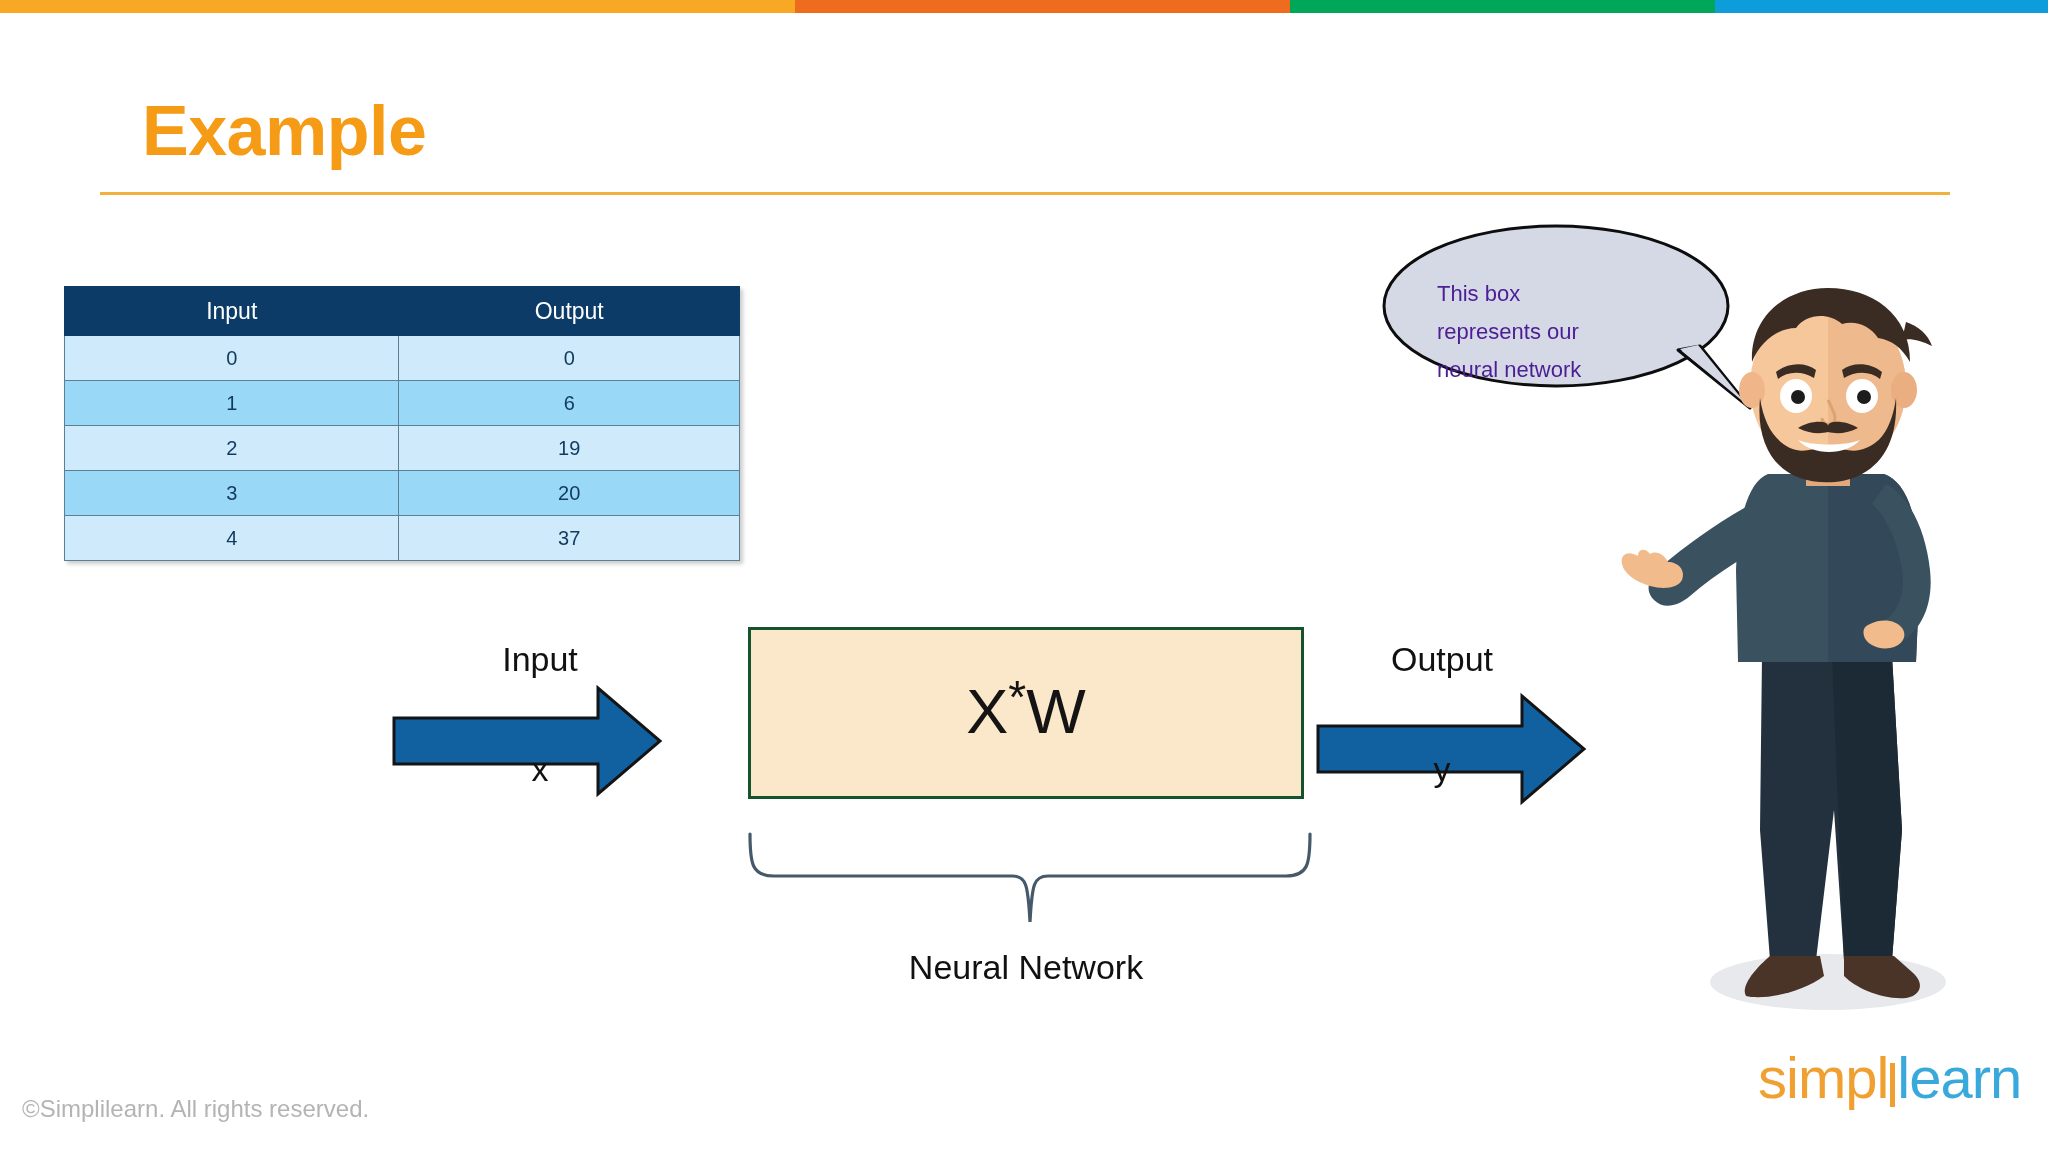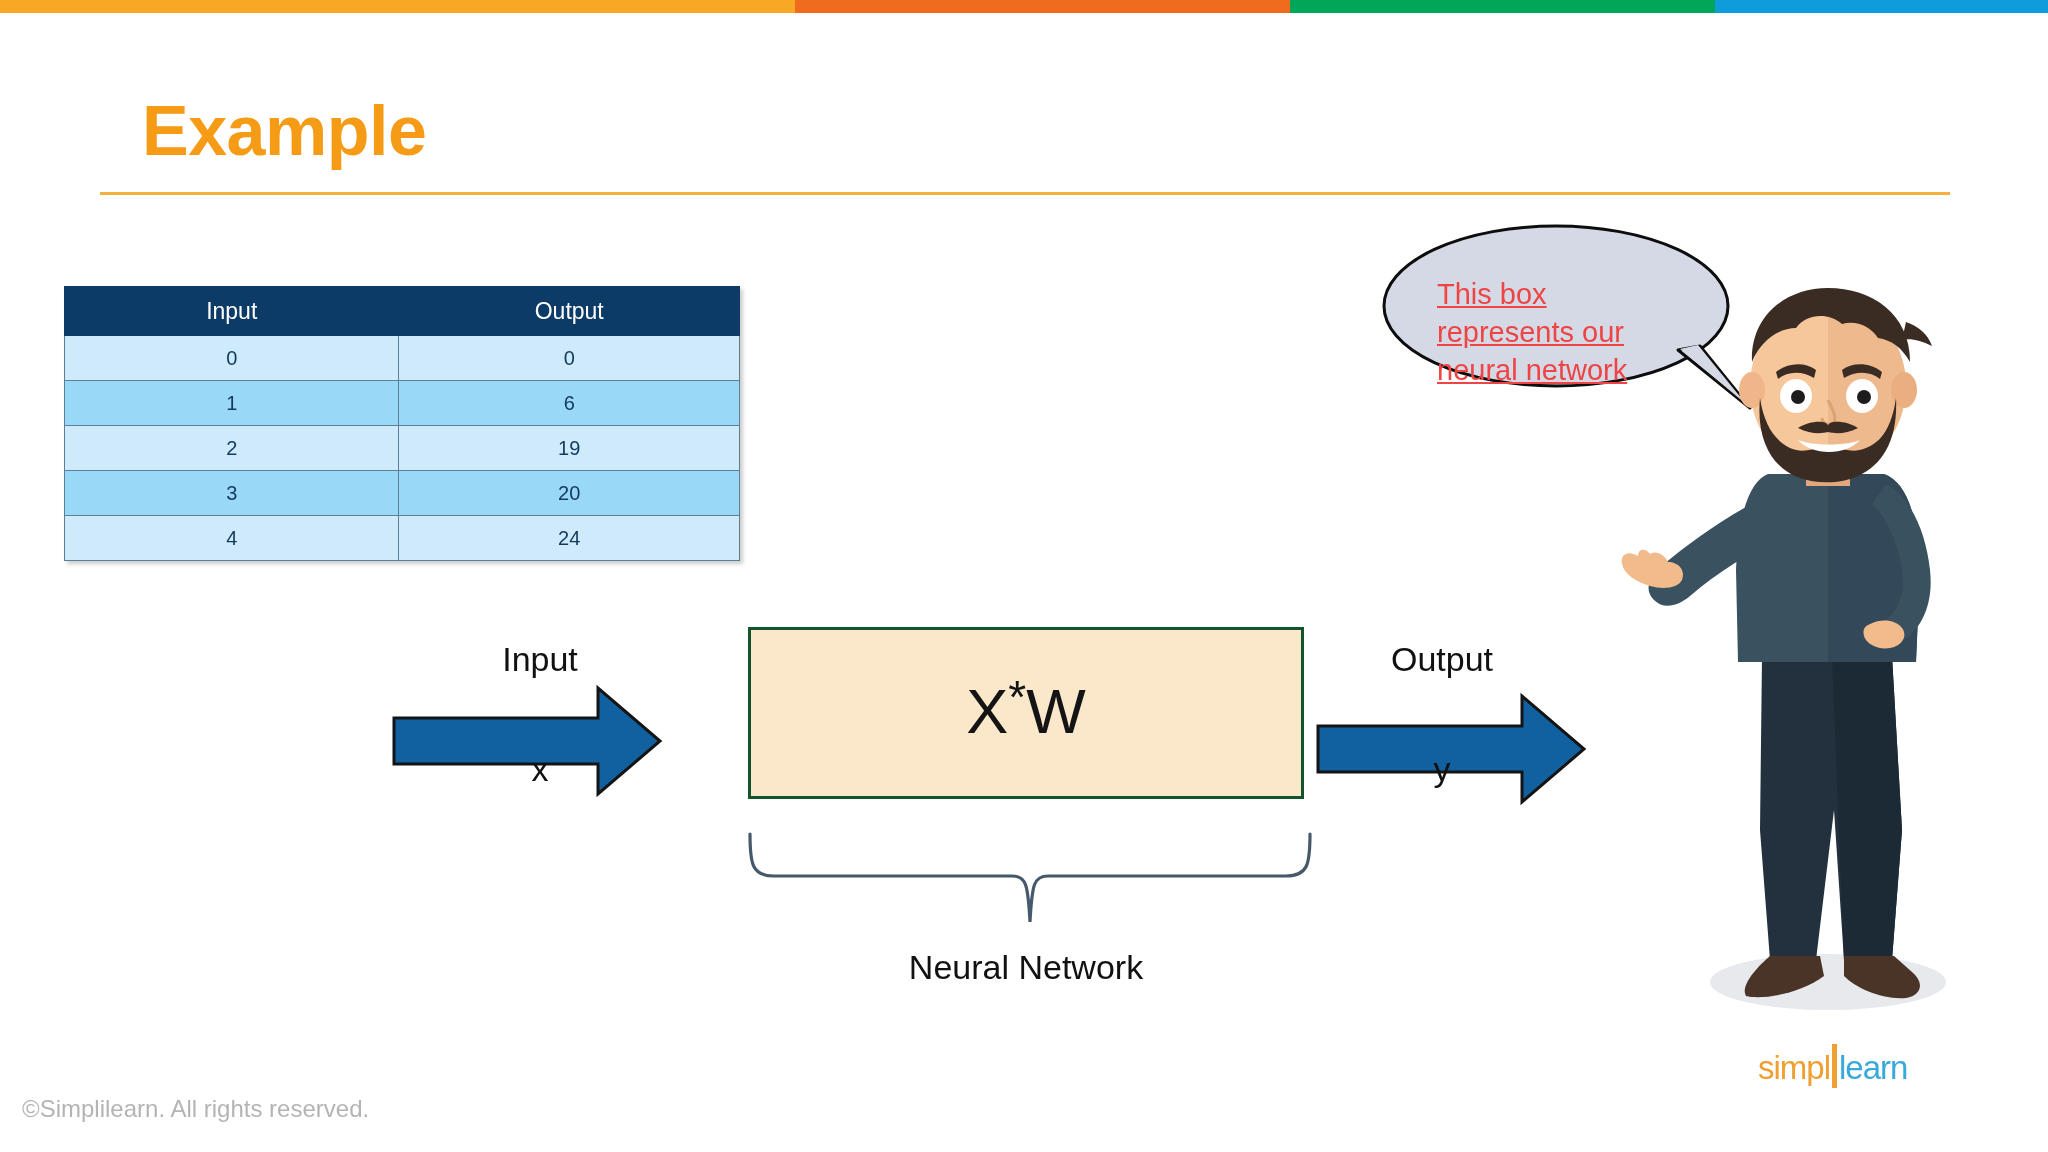--- a/index.html
+++ b/index.html
@@ -137,35 +137,34 @@
     color: #111;
   }
 
   
   #bubble { position: absolute; left: 1378px; top: 222px; }
   .bubble-text {
     position: absolute;
     left: 1437px;
     top: 275px;
     width: 230px;
-    font-size: 29px;
+    font-size: 22px;
     line-height: 38px;
-    color: #ef4444;
-    text-decoration: underline;
+    color: #4c1d95;
   }
 
   
   #character { position: absolute; left: 1620px; top: 270px; }
 
   
   .logo {
     position: absolute;
     left: 1758px;
     top: 1044px;
-    font-size: 33px;
+    font-size: 58px;
     letter-spacing: -1px;
     white-space: nowrap;
   }
   .logo .simpl { color: #f0a030; }
   .logo .learn { color: #39a9dc; }
   .logo .bar {
     display: inline-block;
     width: 5px;
     height: 44px;
     background: #f0a030;
@@ -215,21 +214,21 @@
     <tr class="row-a">
       <td class="col-in">2</td>
       <td class="col-out">19</td>
     </tr>
     <tr class="row-b">
       <td class="col-in">3</td>
       <td class="col-out">20</td>
     </tr>
     <tr class="row-a">
       <td class="col-in">4</td>
-      <td class="col-out">24</td>
+      <td class="col-out">37</td>
     </tr>
   </tbody>
 </table>
 
 <div class="nn-box">
   <div class="nn-box-label"><span>X</span><sup>*</sup><span>W</span></div>
 </div>
 
 <svg id="arrow-in" class="arrow-svg" width="272" height="118" viewBox="0 0 272 118">
   <polygon points="2,36 206,36 206,6 268,59 206,112 206,82 2,82" fill="#1160a0" stroke="#141414" stroke-width="3" stroke-linejoin="miter"></polygon>

